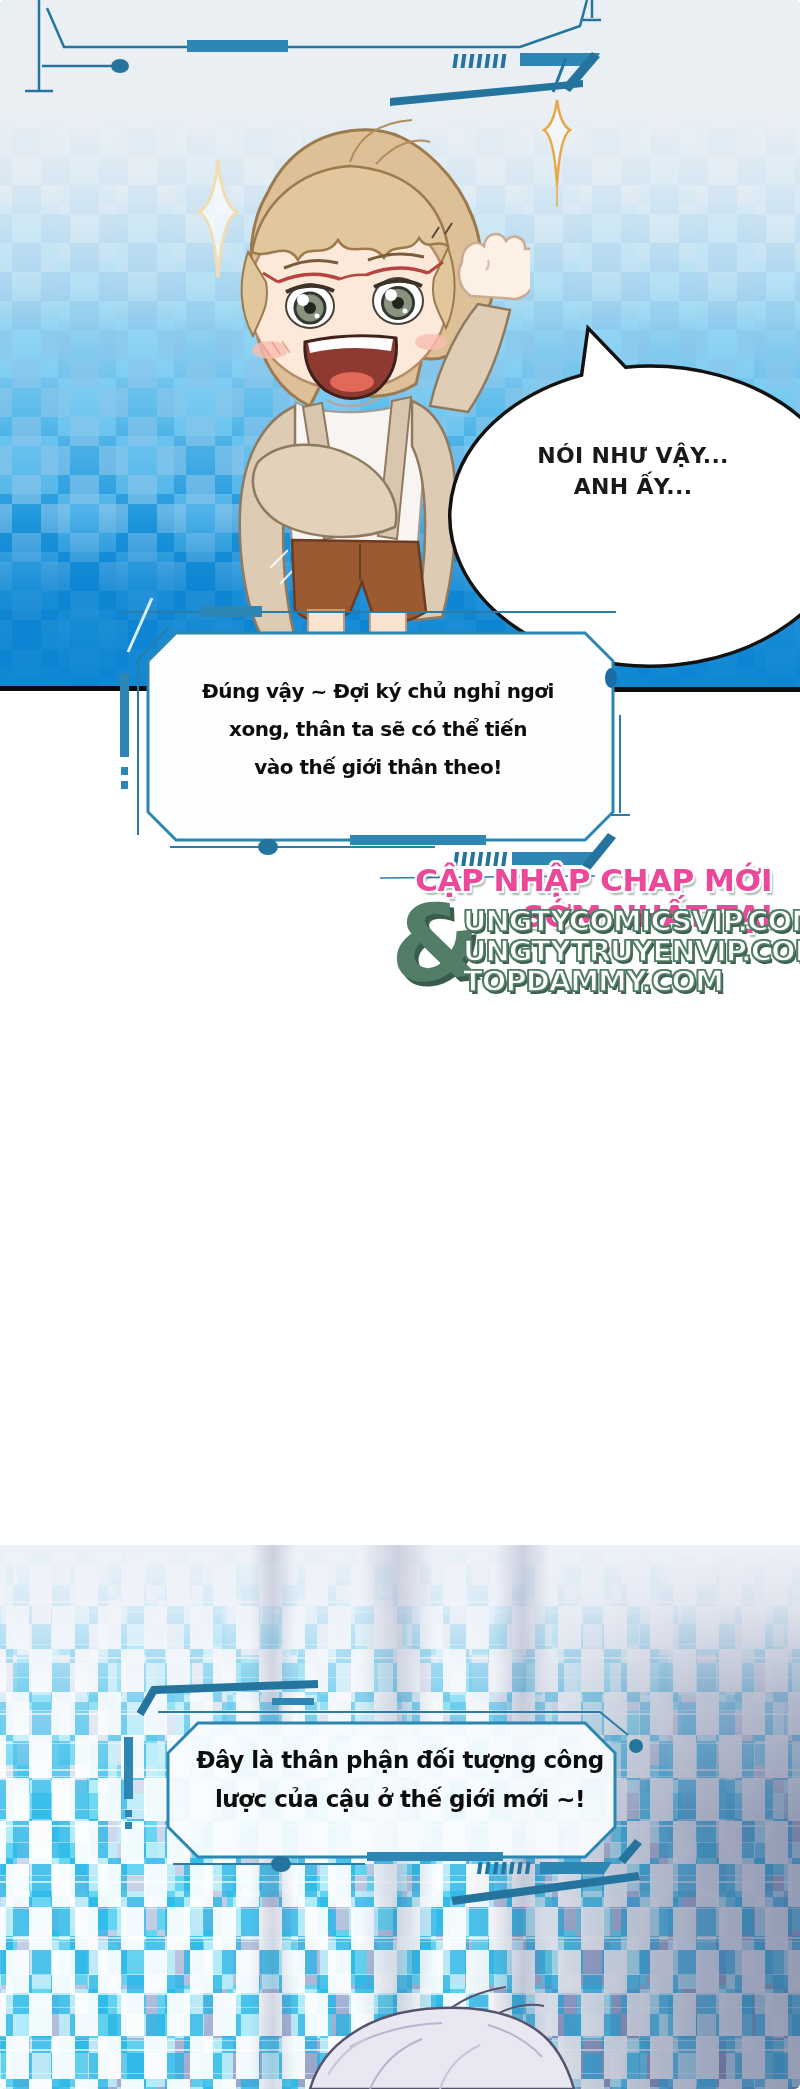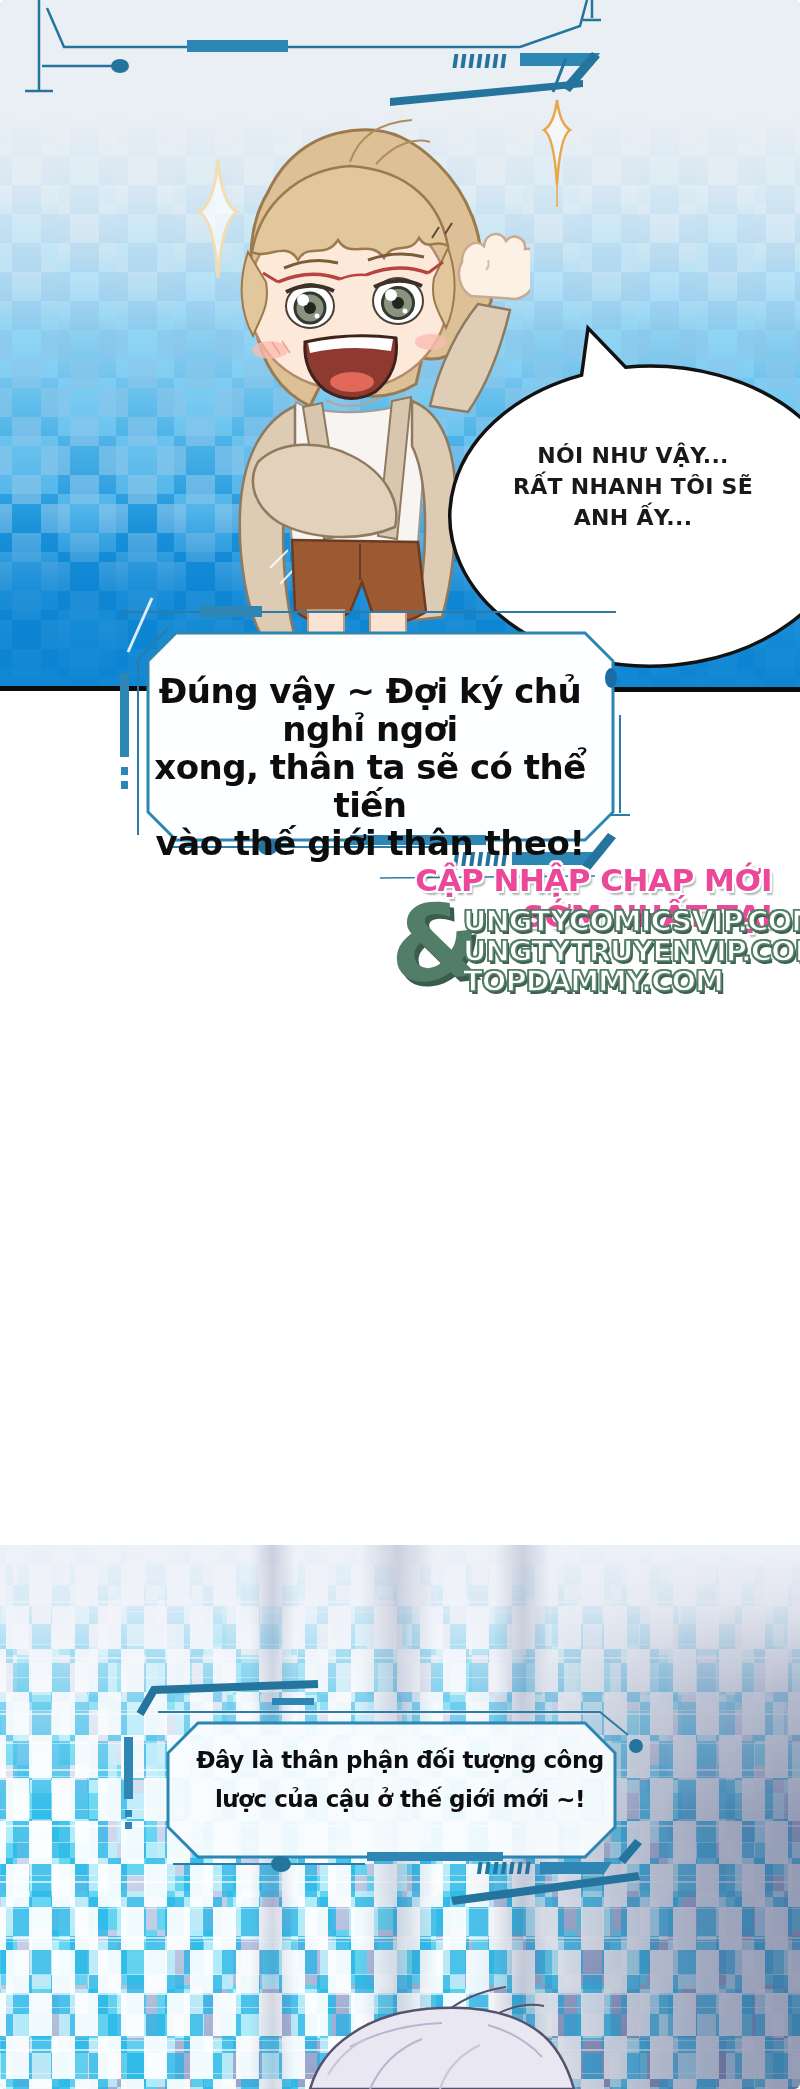--- a/index.html
+++ b/index.html
@@ -40,21 +40,21 @@
   
   svg{display:block;}
   .decor{pointer-events:none;}
 
   
   .bubble-text{left:488px;top:440px;width:290px;text-align:center;
     font-weight:700;font-size:22px;line-height:31px;letter-spacing:.3px;color:#191919;}
 
   
   .cap{font-weight:700;color:#0d0d0d;text-align:center;letter-spacing:-.5px;}
-  .cap1{left:140px;top:672px;width:460px;font-size:34px;line-height:38px;}
+  .cap1{left:148px;top:672px;width:460px;font-size:20px;line-height:38px;}
   .cap2{left:180px;top:1741px;width:440px;font-size:23px;line-height:39px;}
 
   
   .credit-head{left:340px;top:862px;width:432px;text-align:right;font-size:31px;font-weight:700;
     letter-spacing:-.5px;color:#ec4899;
     text-shadow:2px 0 0 #fff,-2px 0 0 #fff,0 2px 0 #fff,0 -2px 0 #fff,2px 2px 0 #fff,-2px -2px 0 #fff,2px -2px 0 #fff,-2px 2px 0 #fff,3px 4px 2px rgba(60,95,78,.45);}
   .credit-amp{left:390px;top:893px;font-size:104px;font-weight:700;color:#527e68;line-height:100px;
     transform:rotate(-6deg) skewX(-4deg);text-shadow:4px 5px 0 #3a5c4b,1px 1px 0 #fff;}
   .credit-sites{left:463px;top:906px;width:310px;text-align:left;}
   .credit-sites div{font-size:29px;line-height:30px;font-weight:700;letter-spacing:-1px;color:#ffffff;
@@ -177,21 +177,20 @@
     <path d="M160 434 V470" stroke="#6b3c20" stroke-width="2"></path>
     <rect x="108" y="500" width="36" height="76" fill="#fbe3d2" stroke="#c49a78" stroke-width="2"></rect>
     <rect x="170" y="502" width="36" height="74" fill="#fbe3d2" stroke="#c49a78" stroke-width="2"></rect>
   </svg>
 
   <svg class="abs" style="left:440px;top:300px" width="420" height="400" viewBox="0 0 420 400">
     <path d="M185.6 67.2 A200 150 0 1 1 141.6 75.1 L148 28 Z" fill="#ffffff" stroke="#121212" stroke-width="3.5"></path>
   </svg>
   <div class="abs bubble-text">
     <div>NÓI NHƯ VẬY...</div>
-    <div>RẤT NHANH TÔI SẼ</div>
     <div>ANH ẤY...</div>
   </div>
 
   <svg class="abs decor" style="left:0;top:590px" width="800" height="305" viewBox="0 0 800 305">
     <rect x="0" y="96" width="152" height="5" fill="#0c0c0c"></rect>
     <rect x="608" y="97" width="192" height="5" fill="#0c0c0c"></rect>
     <path d="M120 22 H616" stroke="#2b7ca6" stroke-width="2" fill="none"></path>
     <rect x="200" y="16" width="62" height="11" fill="#2e86b4"></rect>
     <path d="M128 62 L152 8" stroke="rgba(255,255,255,.85)" stroke-width="3" fill="none"></path>
     <path d="M168 38 L138 70 V245" stroke="#2b7ca6" stroke-width="2" fill="none"></path>

